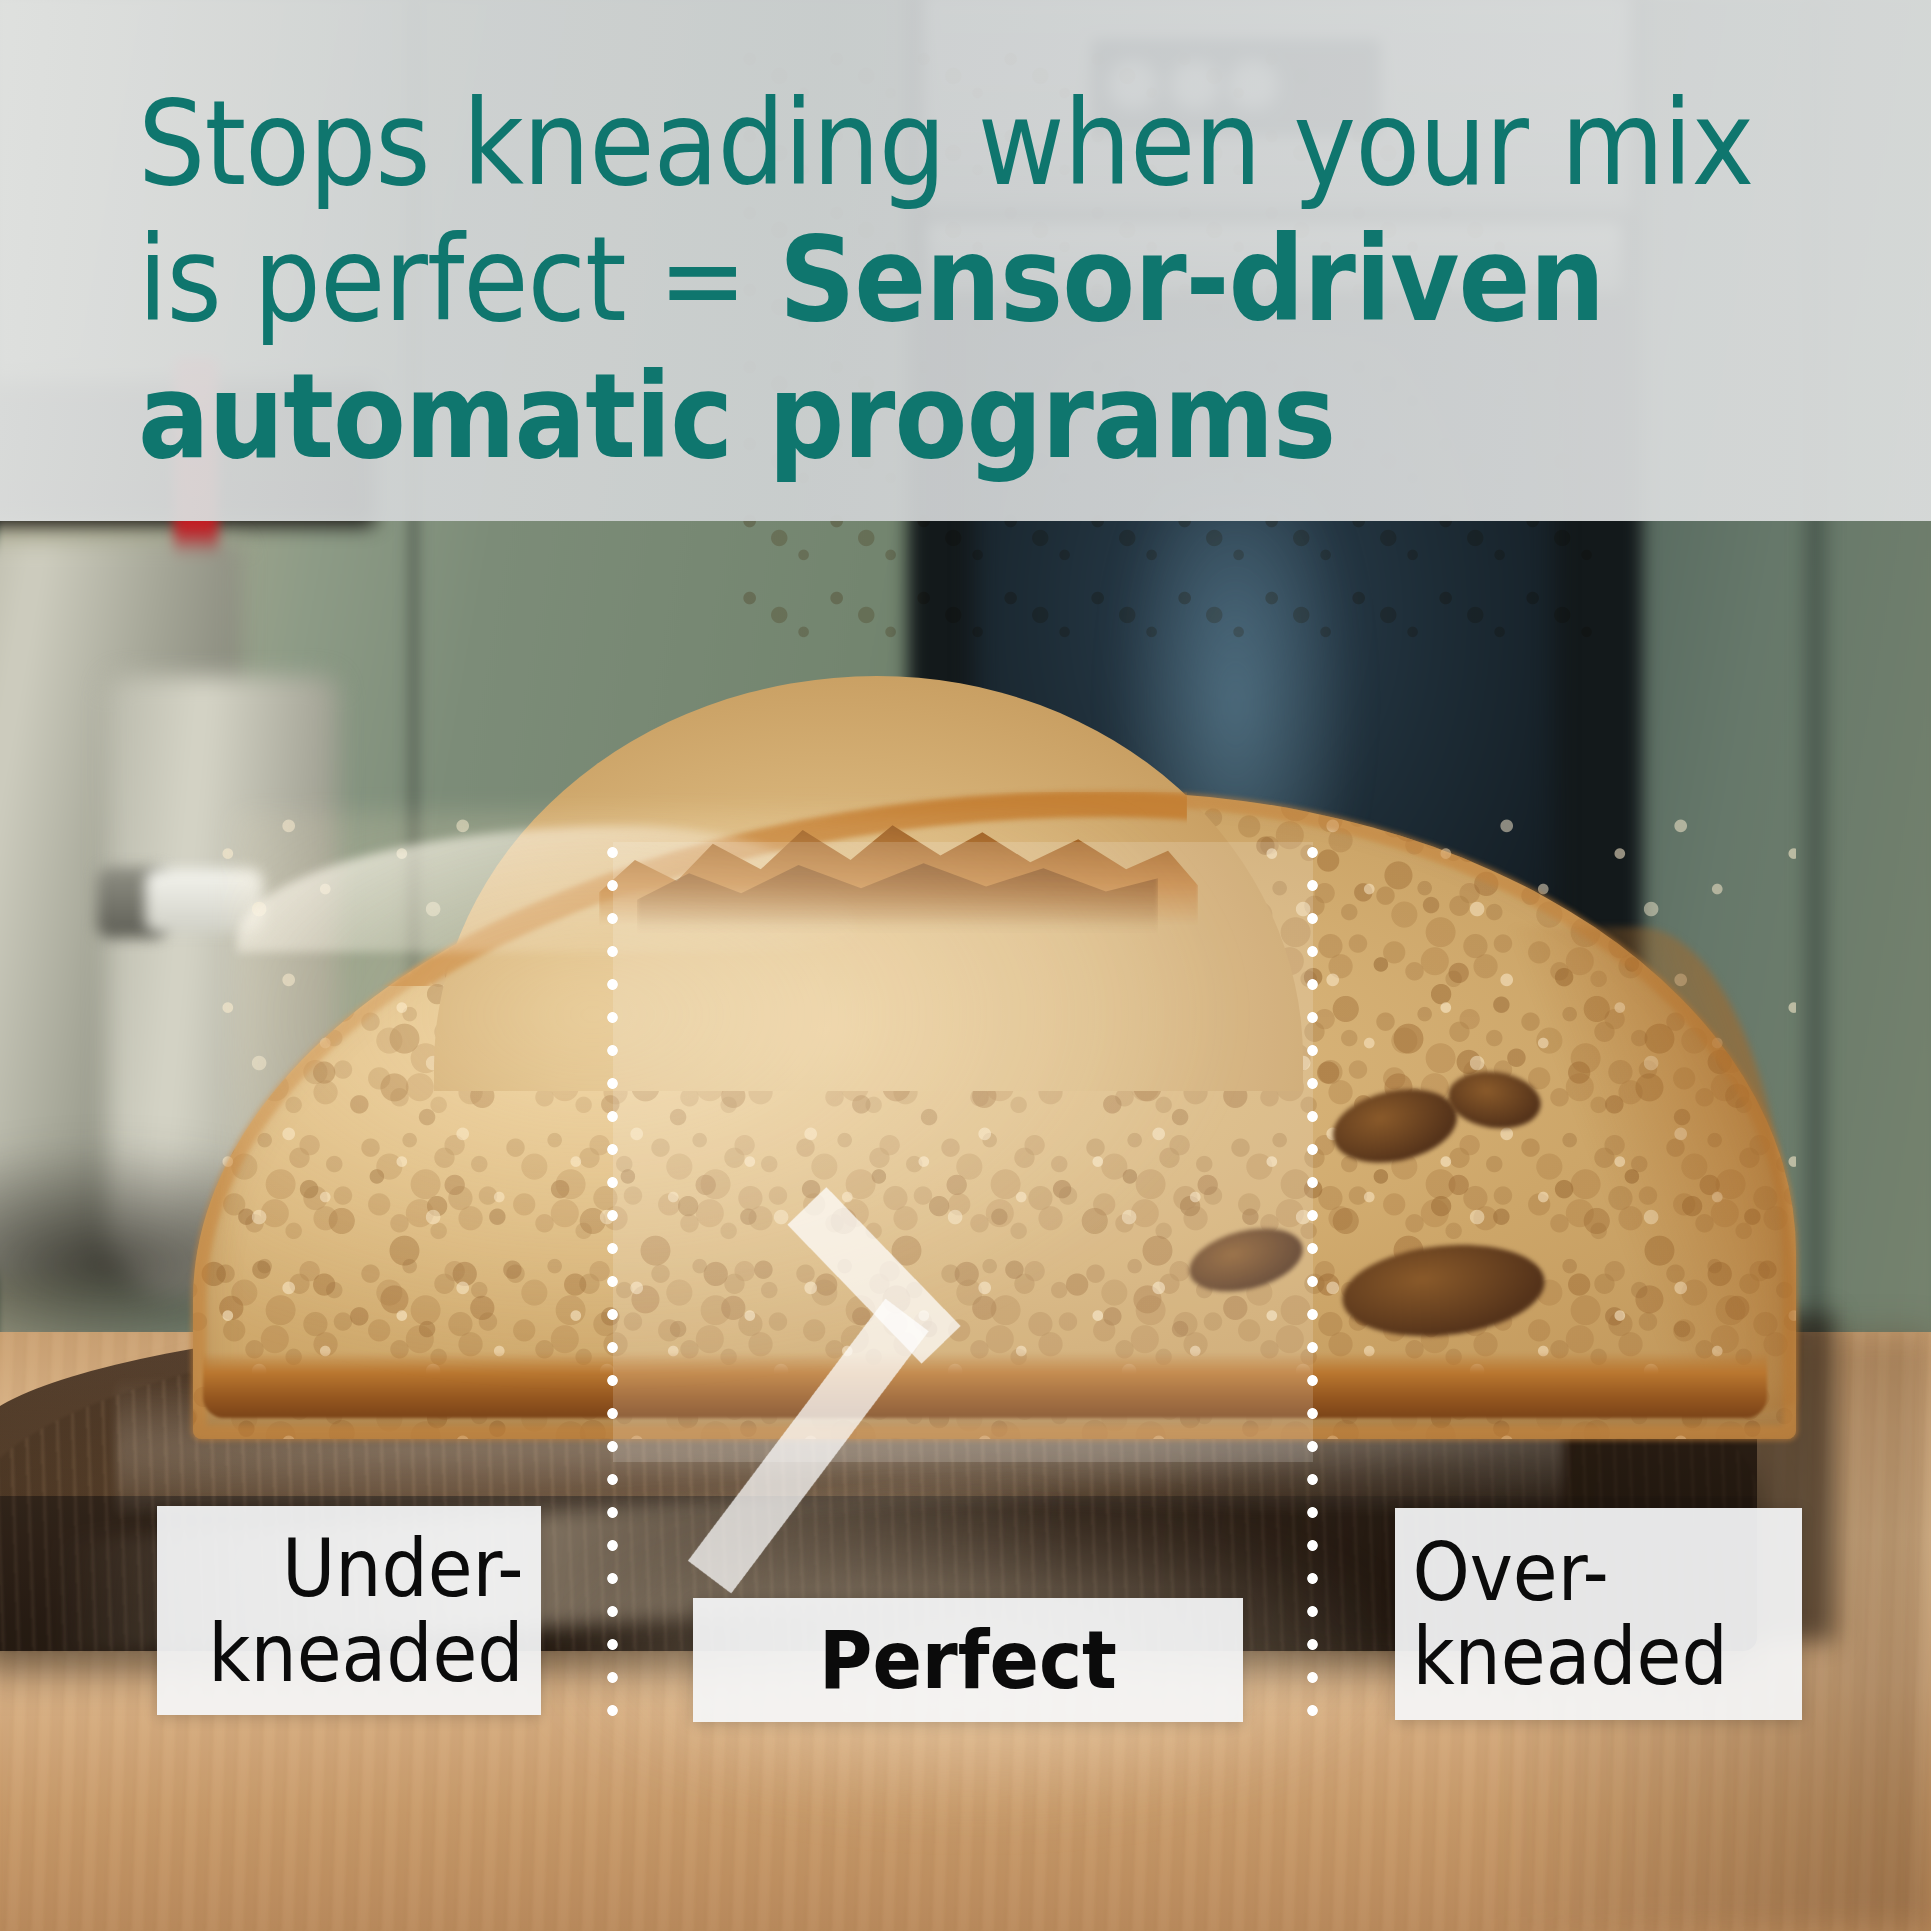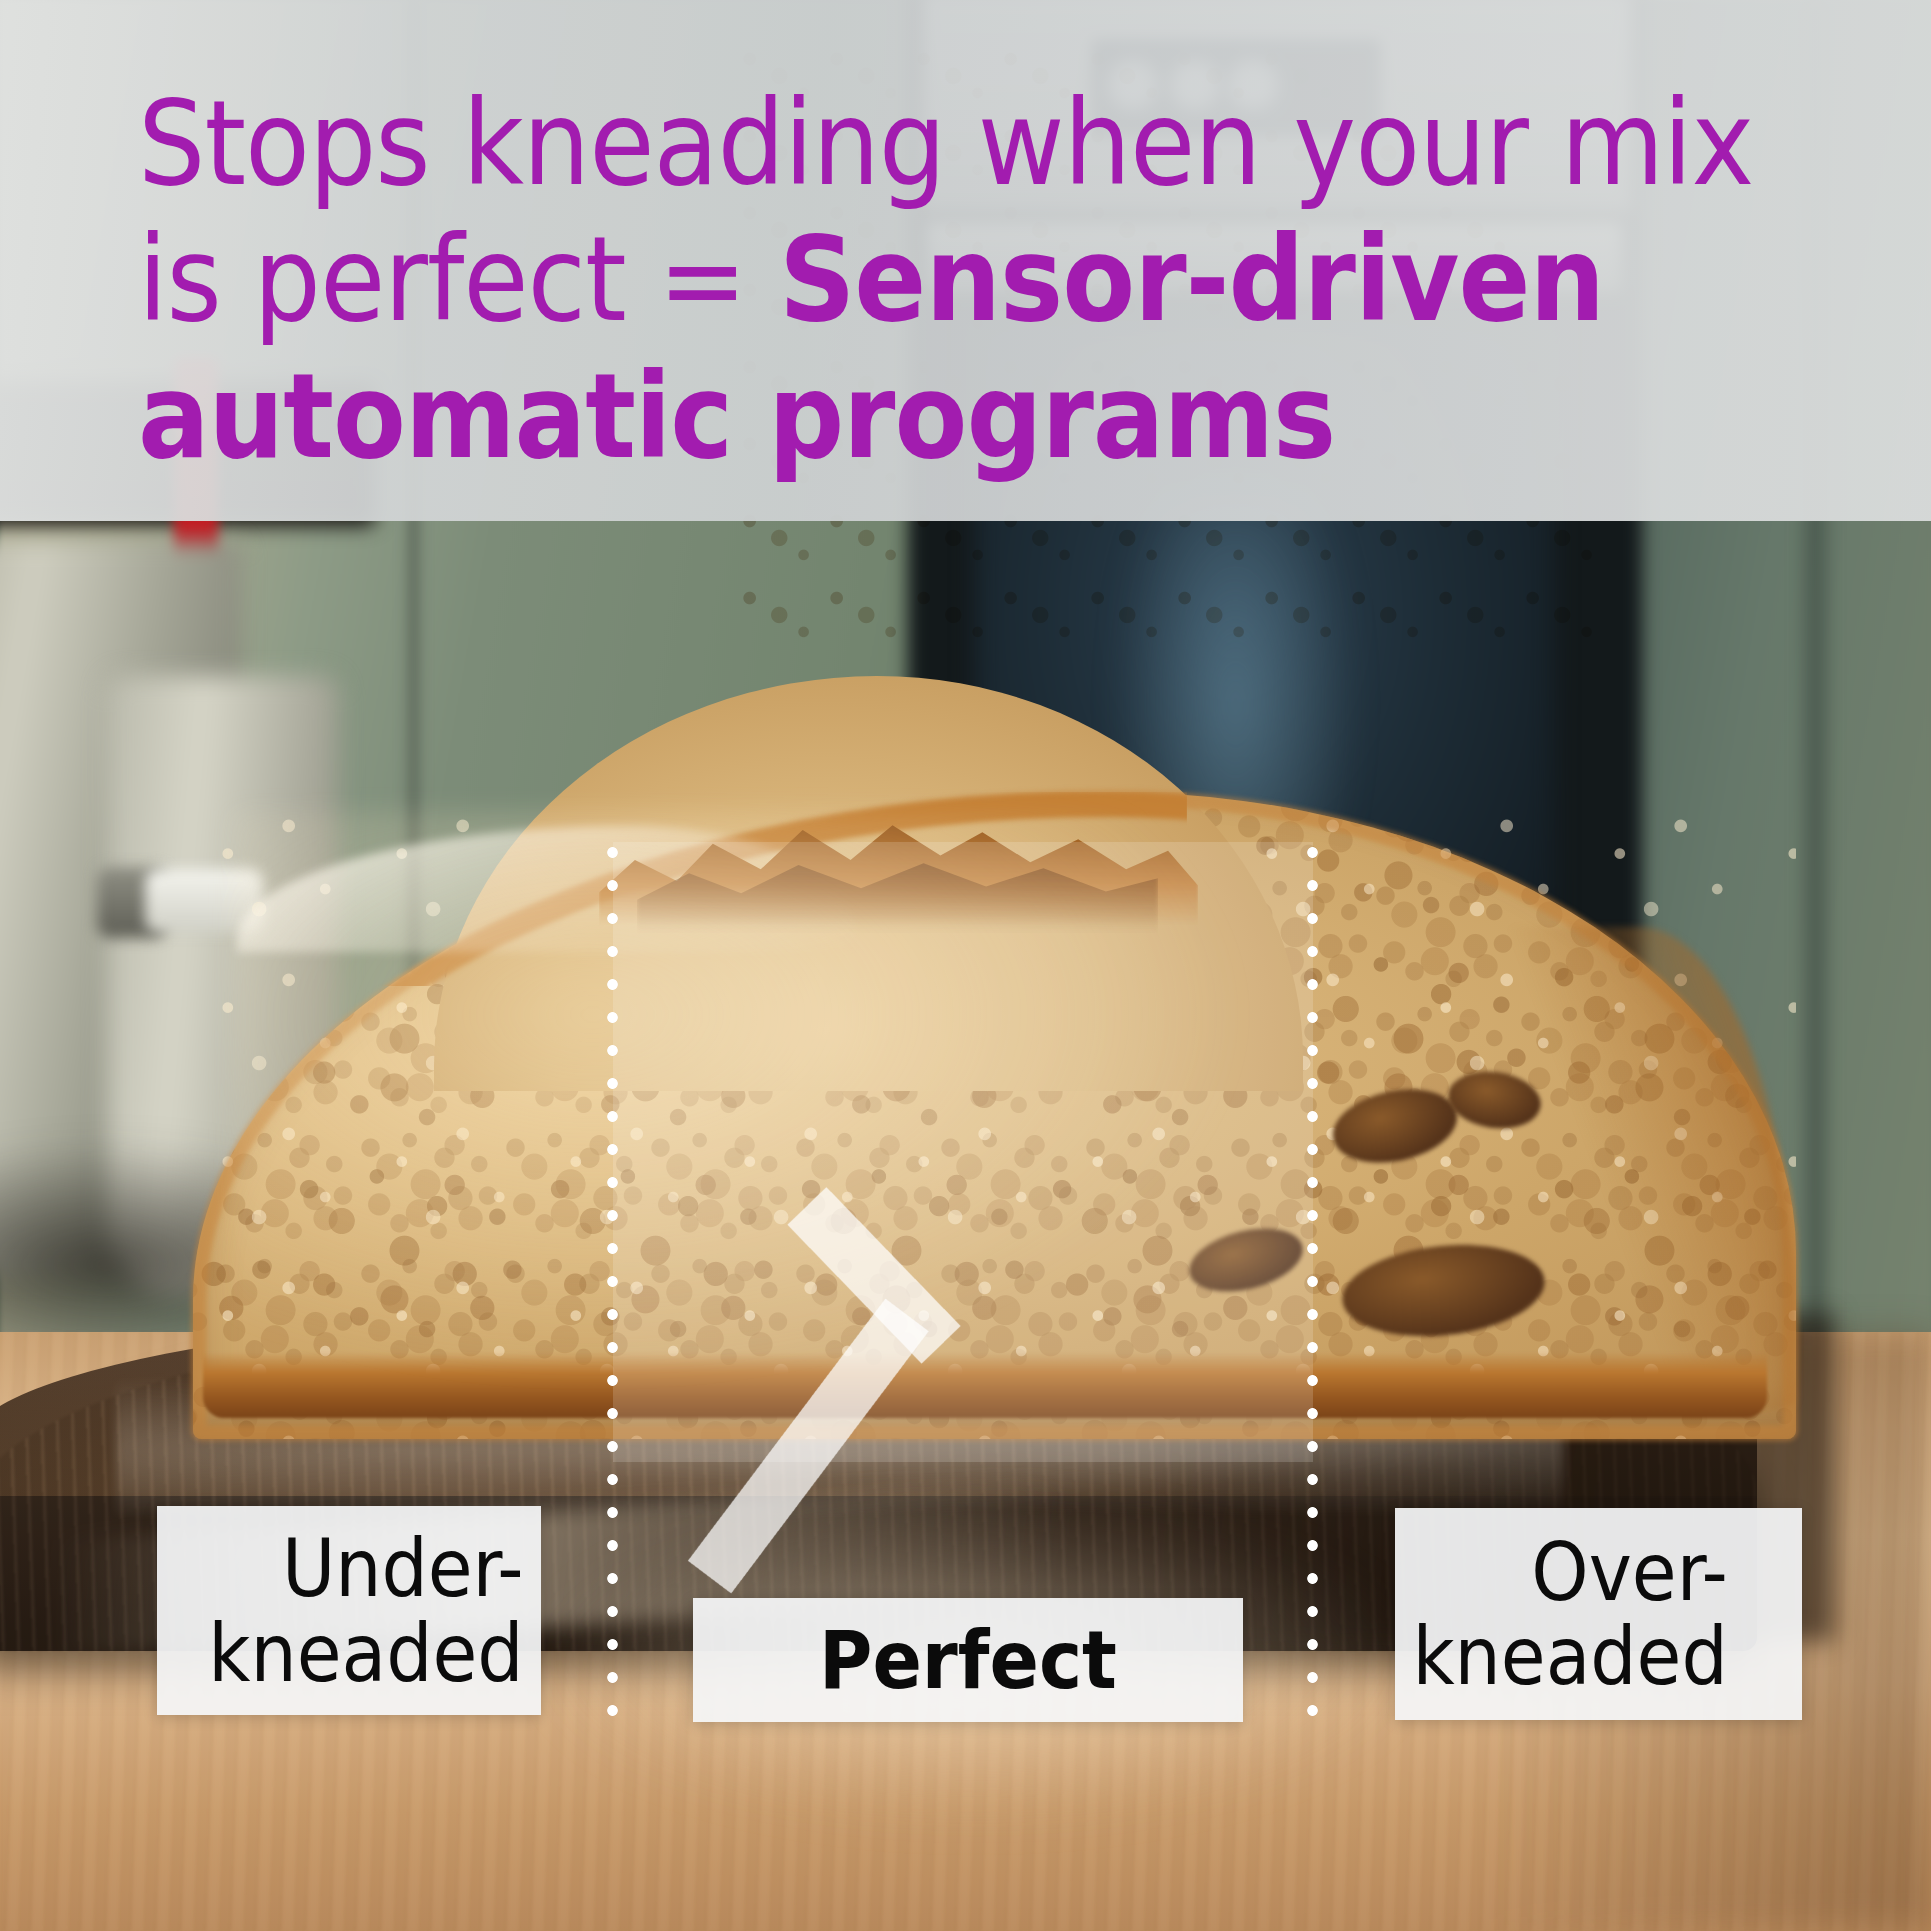--- a/index.html
+++ b/index.html
@@ -351,21 +351,21 @@
     background:rgba(208,211,212,.93);
   }
   .header-tint {
     position:absolute; left:0; top:0; width:1931px; height:521px;
     background:linear-gradient(95deg, rgba(236,237,234,.55) 0%, rgba(236,237,234,.10) 22%,
                rgba(196,199,200,.18) 42%, rgba(232,233,231,.30) 86%, rgba(226,228,226,.45) 100%);
   }
   .headline {
     position:absolute; left:138px; top:75px; width:1699px;
     font-size:118px; line-height:1.155; letter-spacing:-1px;
-    color:#a21caf; font-weight:400;
+    color:#0f766e; font-weight:400;
     font-family:"Liberation Sans Narrow","DejaVu Sans Condensed","Liberation Sans", sans-serif;
     font-stretch:condensed;
   }
   .headline b { font-weight:700; }
 
   
   .label {
     position:absolute;
     background:rgba(245,246,247,.93);
     color:#0b0b0b;
@@ -374,21 +374,21 @@
     font-size:81px; line-height:1.04; font-weight:400;
     display:flex; align-items:center;
     padding:0 17.4px;
     box-shadow:0 2.9px 13.5px rgba(0,0,0,.18);
   }
   .label.under { left:145px; top:1506px; width:384px; height:209px;
                  justify-content:flex-end; text-align:right;margin-left:12px; }
   .label.perfect { left:693px; top:1598px; width:550px; height:124px;
                    justify-content:center; text-align:center; font-weight:700; }
   .label.over  { left:1395px; top:1508px; width:407px; height:212px;
-                 justify-content:flex-start; text-align:right; }
+                 justify-content:flex-start; text-align:left; }
   .label .ln { display:block; }
 
   
   .label::after {
     content:""; position:absolute; left:0; right:0; top:0; bottom:0;
     background:linear-gradient(172deg, rgba(226,229,231,.55) 0%, rgba(226,229,231,.40) 44%,
                rgba(255,255,255,.75) 52%, rgba(255,255,255,.92) 100%);
     z-index:-1;
   }
 </style>

